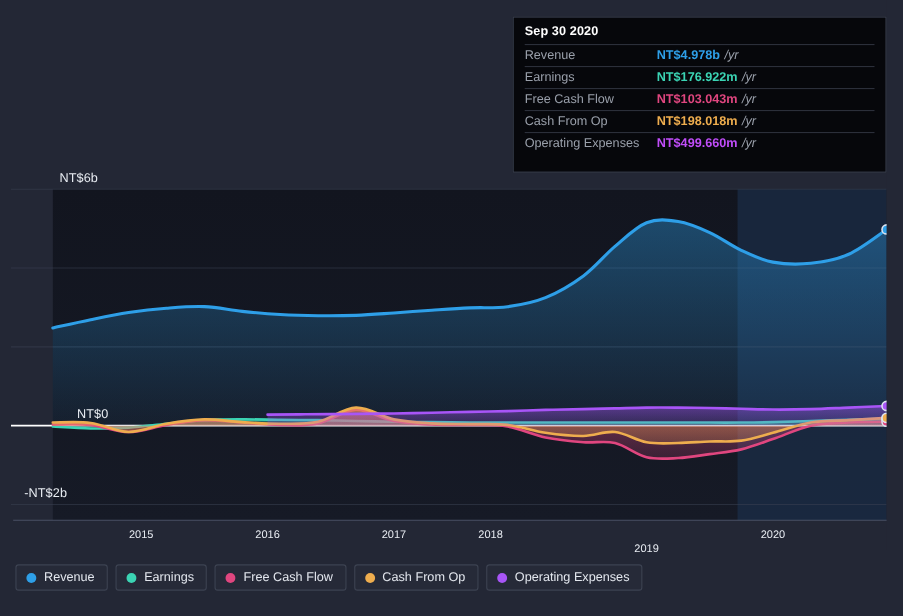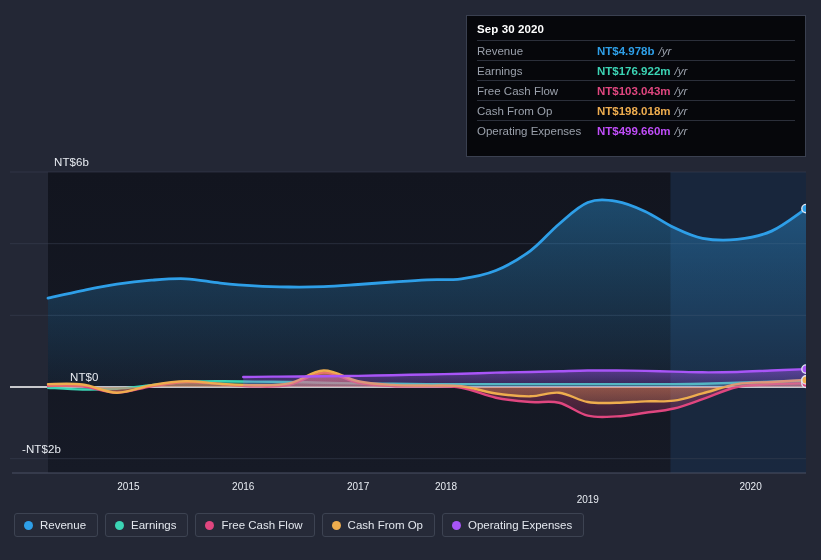--- a/index.html
+++ b/index.html
@@ -132,21 +132,21 @@
         <div class="y-lab" style="left: 22px; top: 156px; margin-left: 32px;">NT$6b</div>
         <div class="y-lab" style="left: 22px; top: 371px; padding-left: 48px;">NT$0</div>
         <div class="y-lab" style="left: 22px; top: 442.667px;">-NT$2b</div>
       </div>
     <div id="x-labels">
         <div class="x-lab" style="left: 128.394px; top: 481px;">2015</div>
         <div class="x-lab" style="left: 243.242px; top: 481px;">2016</div>
         <div class="x-lab" style="left: 358.091px; top: 481px;">2017</div>
         <div class="x-lab" style="left: 446px; top: 481px;">2018</div>
         <div class="x-lab" style="left: 587.788px; top: 481px; margin-top: 13px;">2019</div>
-        <div class="x-lab" style="left: 702.636px; top: 481px; margin-left: 48px;">2020</div>
+        <div class="x-lab" style="left: 702.636px; top: 481px;">2020</div>
       </div>
   </div>
 
   <div id="tooltip">
     <div class="tt-date">Sep 30 2020</div>
     <div id="tt-rows">
         <div class="tt-row">
           <span class="tt-label">Revenue</span>
           <span class="tt-val" style="color: rgb(46, 159, 232); text-align: right;">NT$4.978b</span>
           <span class="tt-unit">/yr</span>

